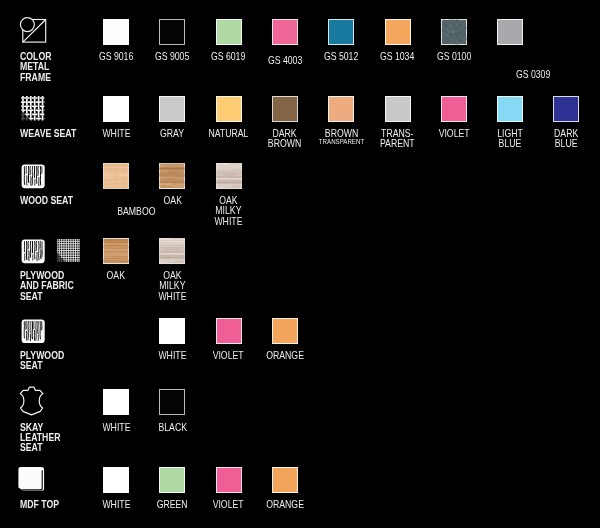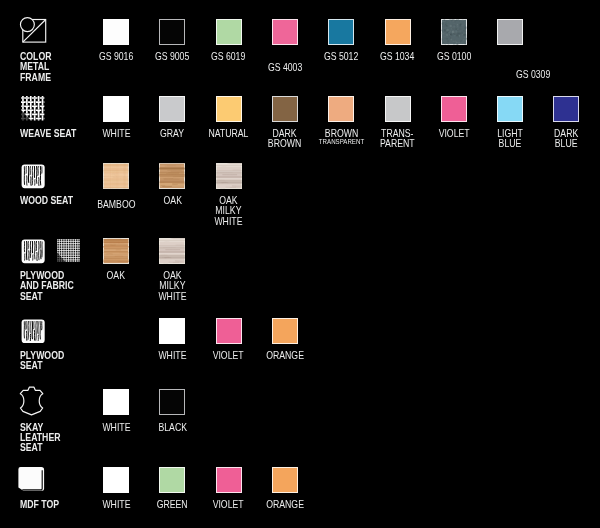--- a/index.html
+++ b/index.html
@@ -48,21 +48,21 @@
     <div class="sw-wrap" style="left: 159.3px; top: 18.9px;">
       <div class="sw" style="background: rgb(5, 5, 5); border: 1.7px solid rgb(183, 184, 186); box-sizing: border-box;"></div>
       <div class="sw-label" style="top: 33.5px;"><span class="sw-label-inner">GS 9005</span></div>
     </div>
     <div class="sw-wrap" style="left: 215.6px; top: 18.9px;">
       <div class="sw" style="background: rgb(176, 217, 164); border: 1px solid rgba(255, 255, 255, 0.82); box-sizing: border-box;"></div>
       <div class="sw-label" style="top: 33.5px;"><span class="sw-label-inner">GS 6019</span></div>
     </div>
     <div class="sw-wrap" style="left: 271.9px; top: 18.9px;">
       <div class="sw" style="background: rgb(239, 102, 153); border: 1px solid rgba(255, 255, 255, 0.82); box-sizing: border-box;"></div>
-      <div class="sw-label" style="top: 44px;"><span class="sw-label-inner">GS 4003</span></div>
+      <div class="sw-label" style="top: 37px;"><span class="sw-label-inner">GS 4003</span></div>
     </div>
     <div class="sw-wrap" style="left: 328.2px; top: 18.9px;">
       <div class="sw" style="background: rgb(24, 120, 160); border: 1px solid rgba(255, 255, 255, 0.82); box-sizing: border-box;"></div>
       <div class="sw-label" style="top: 33.5px;"><span class="sw-label-inner">GS 5012</span></div>
     </div>
     <div class="sw-wrap" style="left: 384.5px; top: 18.9px;">
       <div class="sw" style="background: rgb(245, 167, 94); border: 1px solid rgba(255, 255, 255, 0.82); box-sizing: border-box;"></div>
       <div class="sw-label" style="top: 33.5px;"><span class="sw-label-inner">GS 1034</span></div>
     </div>
     <div class="sw-wrap" style="left: 440.8px; top: 18.9px;">
@@ -524,21 +524,21 @@
           <rect x="11.80" y="-1" width="0.63" height="28" fill="#cf9a5e" opacity="0.090"></rect>
           <rect x="6.41" y="-1" width="0.55" height="28" fill="#cf9a5e" opacity="0.117"></rect>
           <rect x="13.62" y="-1" width="0.62" height="28" fill="#cf9a5e" opacity="0.059"></rect>
           <rect x="19.45" y="-1" width="0.58" height="28" fill="#cf9a5e" opacity="0.087"></rect>
           <rect x="9.88" y="-1" width="0.62" height="28" fill="#cf9a5e" opacity="0.089"></rect>
           <rect x="18.93" y="-1" width="0.46" height="28" fill="#cf9a5e" opacity="0.096"></rect>
           <rect x="8.59" y="-1" width="0.30" height="28" fill="#cf9a5e" opacity="0.065"></rect>
           <rect x="12.86" y="-1" width="0.33" height="28" fill="#cf9a5e" opacity="0.096"></rect>
         </svg>
       </div>
-      <div class="sw-label" style="top: 37px;"><span class="sw-label-inner">BAMBOO</span></div>
+      <div class="sw-label" style="top: 44px; text-align: right;"><span class="sw-label-inner">BAMBOO</span></div>
     </div>
     <div class="sw-wrap" style="left: 159.3px; top: 162.9px;">
       <div class="sw" style="background: rgb(196, 149, 104); border: 1.7px solid rgb(232, 227, 218); box-sizing: border-box;">
         <svg width="26" height="26" viewBox="0 0 24 24" preserveAspectRatio="none" style="position:absolute;left:-1px;top:-1px;display:block">
           <rect x="-1" y="4.04" width="28" height="1.58" fill="#8d5a2b" opacity="0.399"></rect>
           <rect x="-1" y="12.71" width="28" height="1.28" fill="#e6b98a" opacity="0.291"></rect>
           <rect x="-1" y="5.87" width="28" height="0.52" fill="#e6b98a" opacity="0.145"></rect>
           <rect x="-1" y="9.90" width="28" height="1.88" fill="#e6b98a" opacity="0.254"></rect>
           <rect x="-1" y="4.94" width="28" height="1.50" fill="#8d5a2b" opacity="0.242"></rect>
           <rect x="-1" y="10.25" width="28" height="0.60" fill="#8d5a2b" opacity="0.411"></rect>

